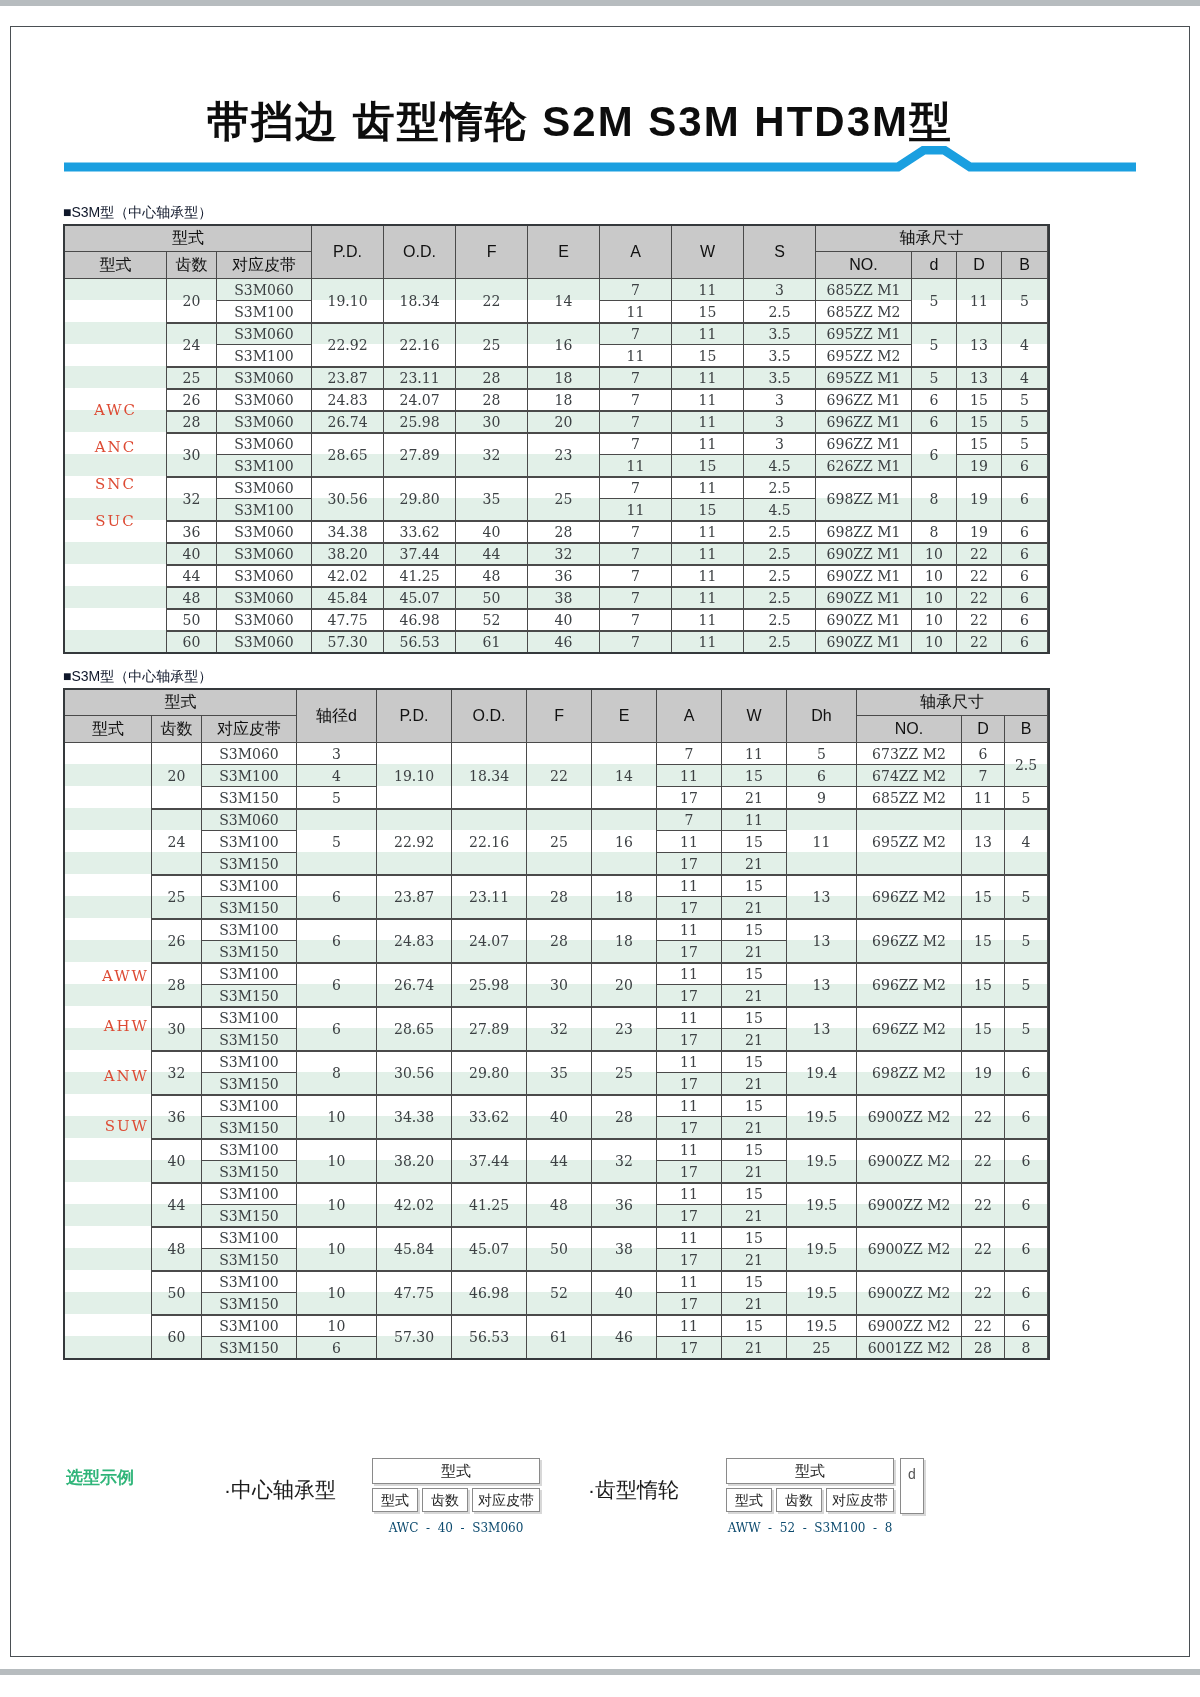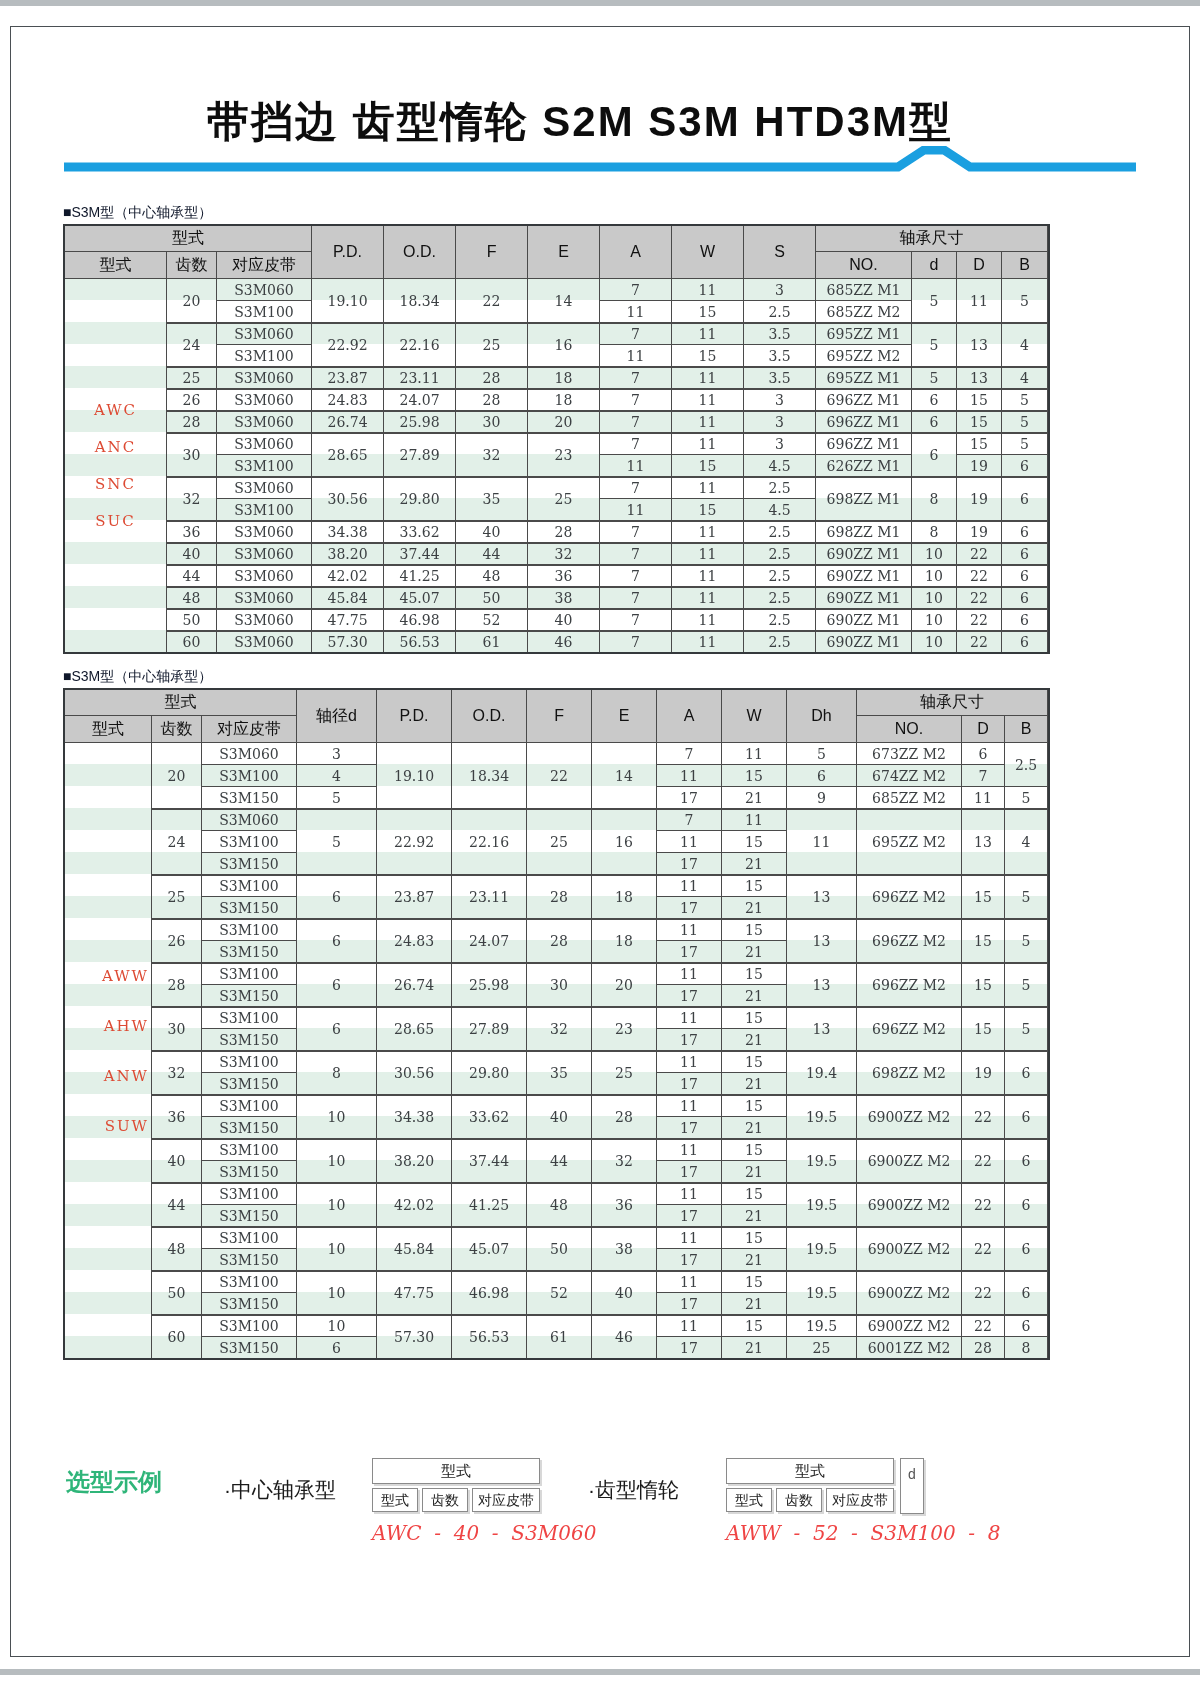--- a/index.html
+++ b/index.html
@@ -30,31 +30,31 @@
   table.spec tr.gs td{border-top-width:2px;}
   #table1 tbody{background:repeating-linear-gradient(180deg,#e2f0e8 0 22px,#ffffff 22px 44px);}
   #table2 tbody{background:repeating-linear-gradient(180deg,#ffffff 0 22px,#e2f0e8 22px 44px);}
   td.red{color:#dd4a33;}
   td.model{background:#dceee5;vertical-align:middle;}
   td.model2{background:#ffffff;}
   td.model div{color:#dd4a33;font-size:15px;letter-spacing:2px;margin:19px 0;}
   td.model2 div{margin:32px 0;text-align:right;}
 
   
-  #sel-label{position:absolute;left:66px;top:1466px;font-size:24px;font-weight:bold;color:#2fb579;}
+  #sel-label{position:absolute;left:66px;top:1466px;font-size:17px;font-weight:bold;color:#2fb579;}
   .sel-name{position:absolute;top:1476px;font-size:21px;color:#1a1a1a;}
   .sel-box{position:absolute;top:1458px;width:168px;}
   .sel-top{border:1px solid #8a8a8a;height:24px;line-height:24px;text-align:center;
            font-size:15px;background:#fff;box-shadow:2px 2px 0 #d8d8d8;}
   .sel-row{display:flex;gap:4px;margin-top:4px;}
   .sel-cell{border:1px solid #8a8a8a;height:22px;line-height:22px;text-align:center;
             font-size:14px;background:#fff;box-shadow:2px 2px 0 #d8d8d8;}
   .c1{width:44px;}.c2{width:44px;}.c3{width:66px;}
-  .sel-example{margin-top:9px;text-align:center;font-size:20px;color:#ef4444;
-               font-family:"DejaVu Serif",serif;white-space:pre;font-style:italic;}
+  .sel-example{margin-top:9px;text-align:center;font-size:12px;color:#0c4a6e;
+               font-family:"DejaVu Serif",serif;white-space:pre;}
   .d-cell{position:absolute;left:174px;top:0;width:22px;height:54px;border:1px solid #8a8a8a;
           background:#fff;text-align:center;line-height:30px;font-size:14px;color:#555;
           box-shadow:2px 2px 0 #d8d8d8;}
 </style>
 </head>
 <body>
 
 <div id="page">
   <div class="edge-strip" style="top:0"></div>
   <div class="edge-strip" style="bottom:22px"></div>

